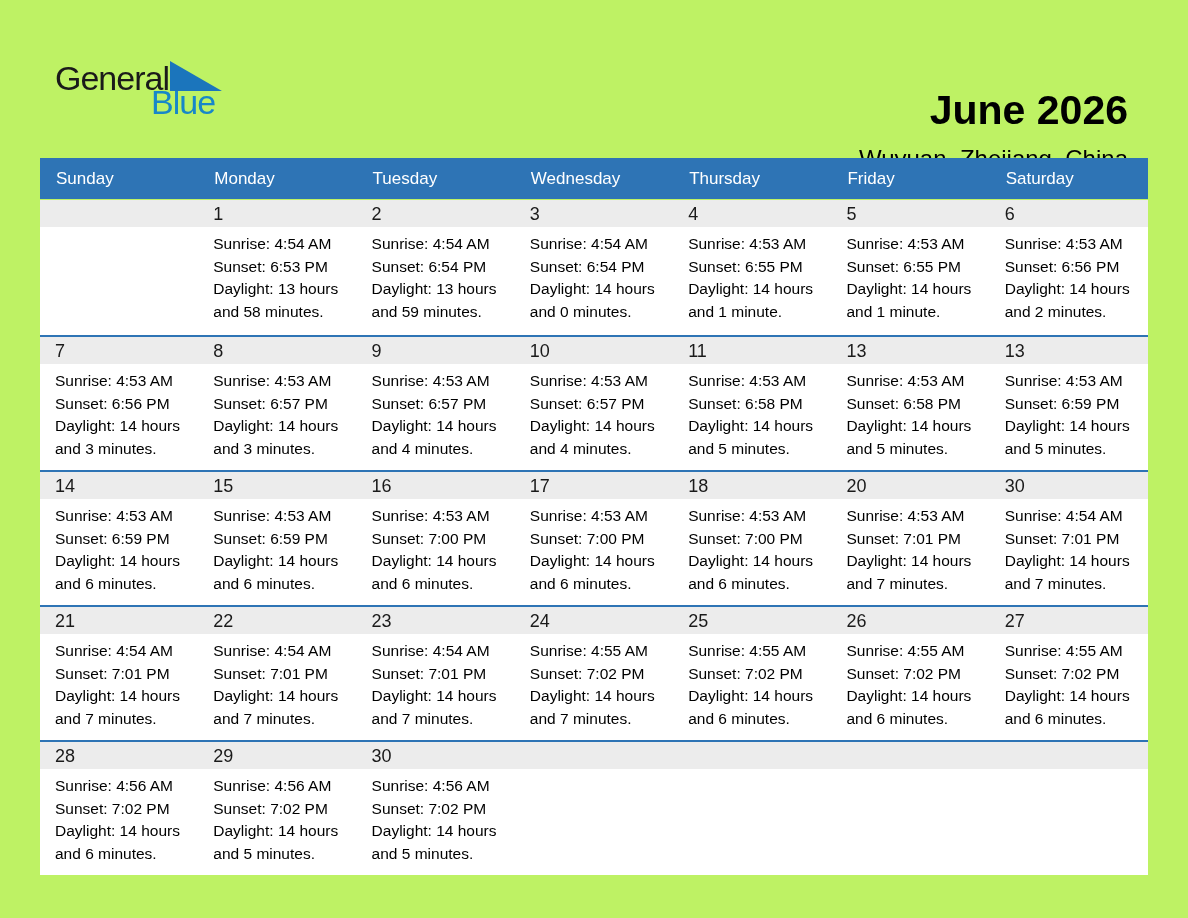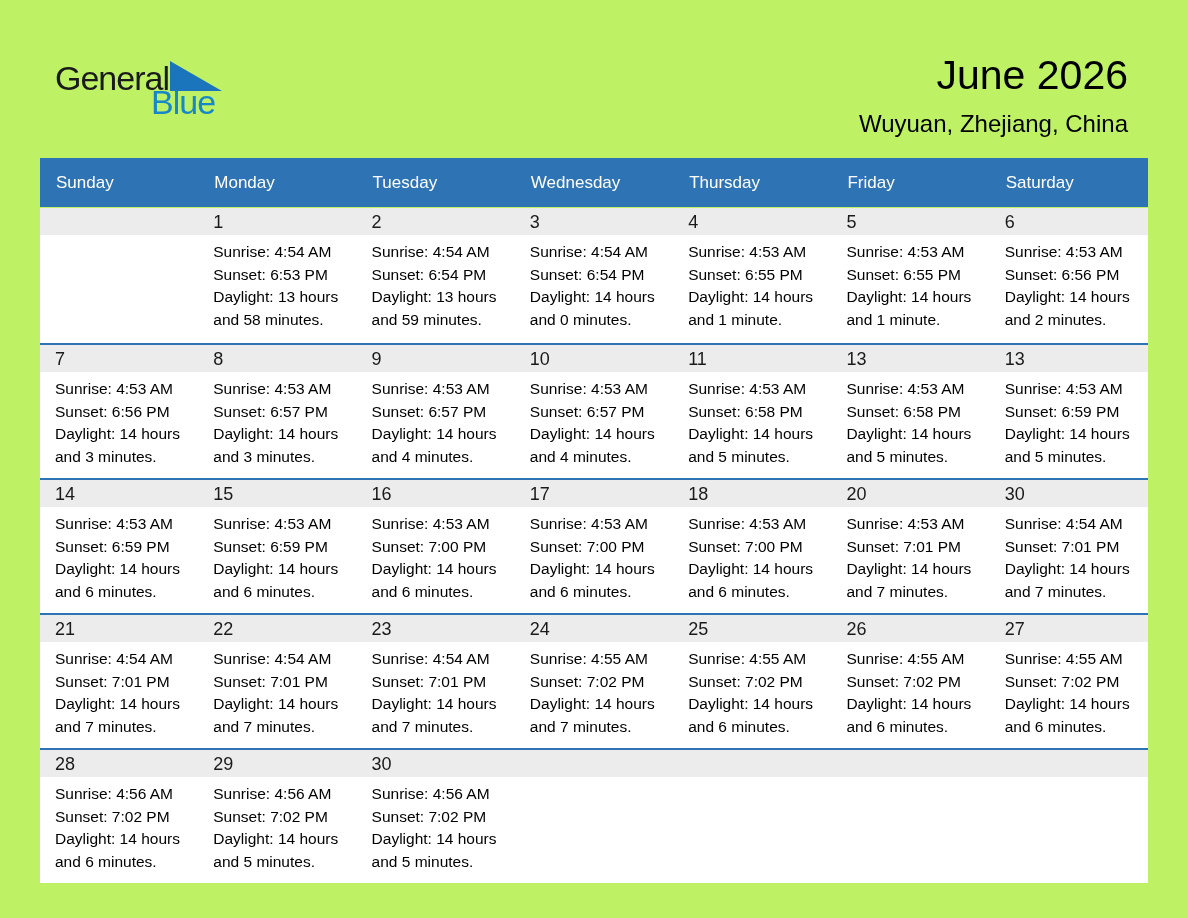--- a/index.html
+++ b/index.html
@@ -22,29 +22,29 @@
     width:52px; height:30px;
     background:var(--logo-triangle-blue, #1B75BC);
     clip-path:polygon(0 0, 100% 100%, 0 100%);
     margin-left:1px; margin-bottom:5px;
   }
   .logo-blue { font-size:34px; line-height:30px; letter-spacing:-1px;
     color:var(--logo-text-blue, #1787C9); margin-left:96px; margin-top:-9px; }
 
   
   .title-block { position:absolute; right:60px; top:52px; text-align:right; }
-  .month-title { font-size:41px; line-height:46px; font-weight:400; color:#000; }
+  .month-title { font-size:41px; line-height:46px; font-weight:700; color:#000;margin-top:35px; }
   .location-title { font-size:24px; line-height:28px; margin-top:12px; color:#000; }
 
   
   .calendar { position:absolute; left:40px; top:158px; width:1108px; }
   .weekday-row {
     display:grid; grid-template-columns:repeat(7,1fr);
     background:var(--header-blue, #2E74B5);
-    height:49px; align-items:center;
+    height:41px; align-items:center;
   }
   .weekday { color:#fff; font-size:17px; padding-left:16px; font-weight:400;
     white-space:nowrap; overflow:hidden; }
   .calendar-body { margin-top:1px; }
   .week-row {
     display:grid; grid-template-columns:repeat(7,1fr);
     height:135px;
   }
   .week-row:not(:first-child) { border-top:2px solid var(--row-border-blue, #2E74B5); }
   .day-cell { display:flex; flex-direction:column; background:#fff; }

